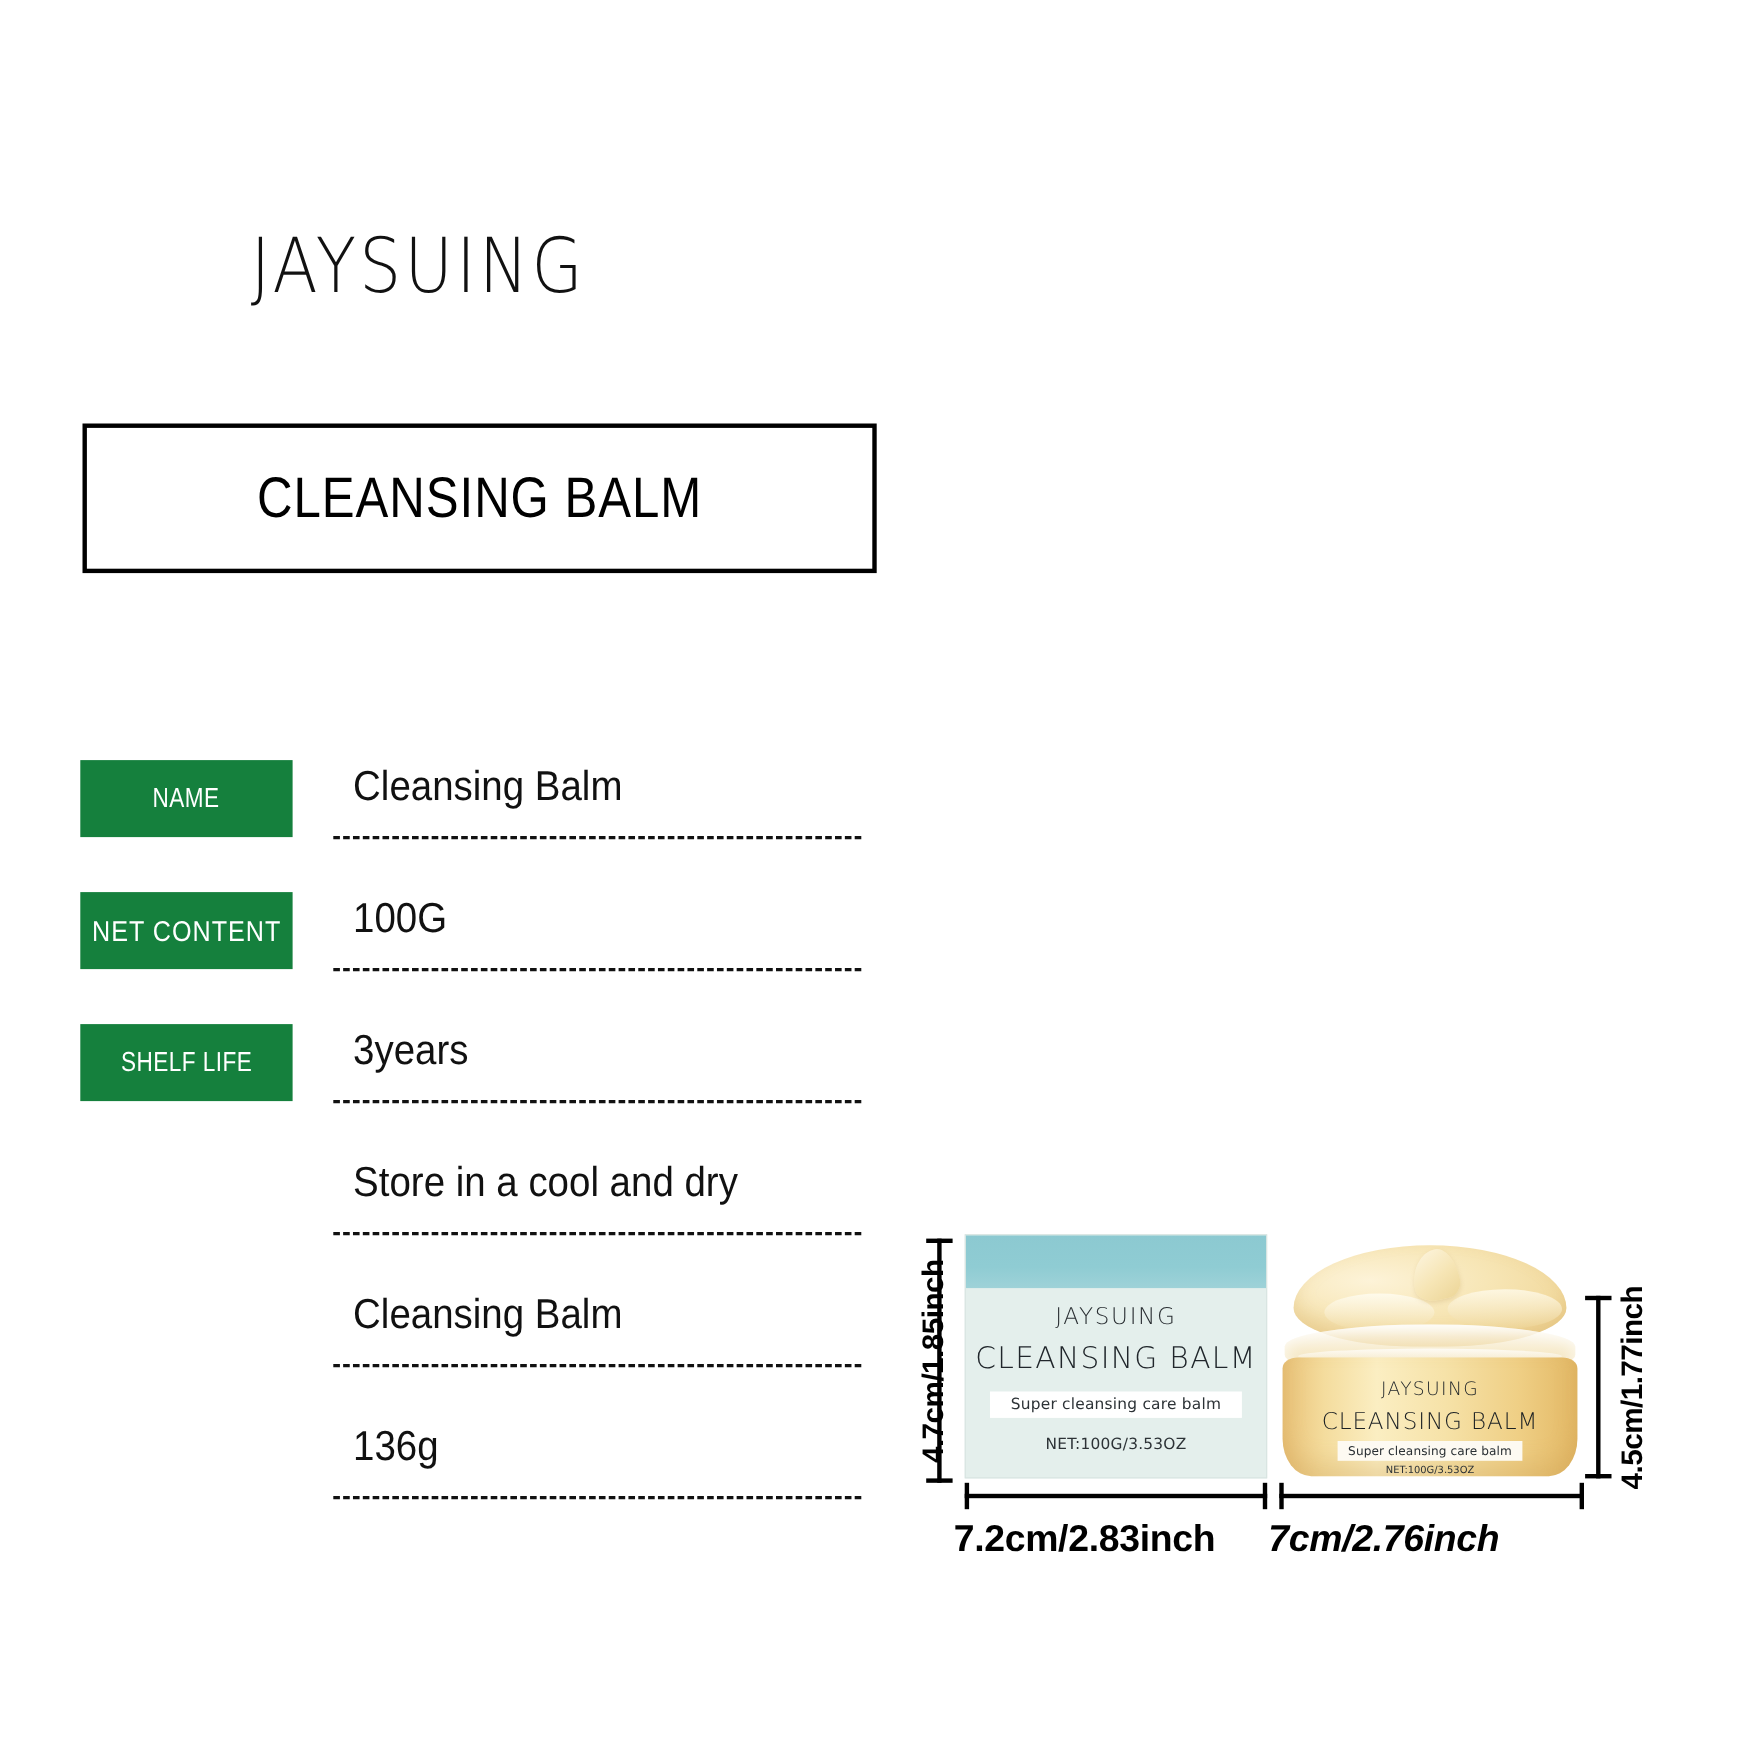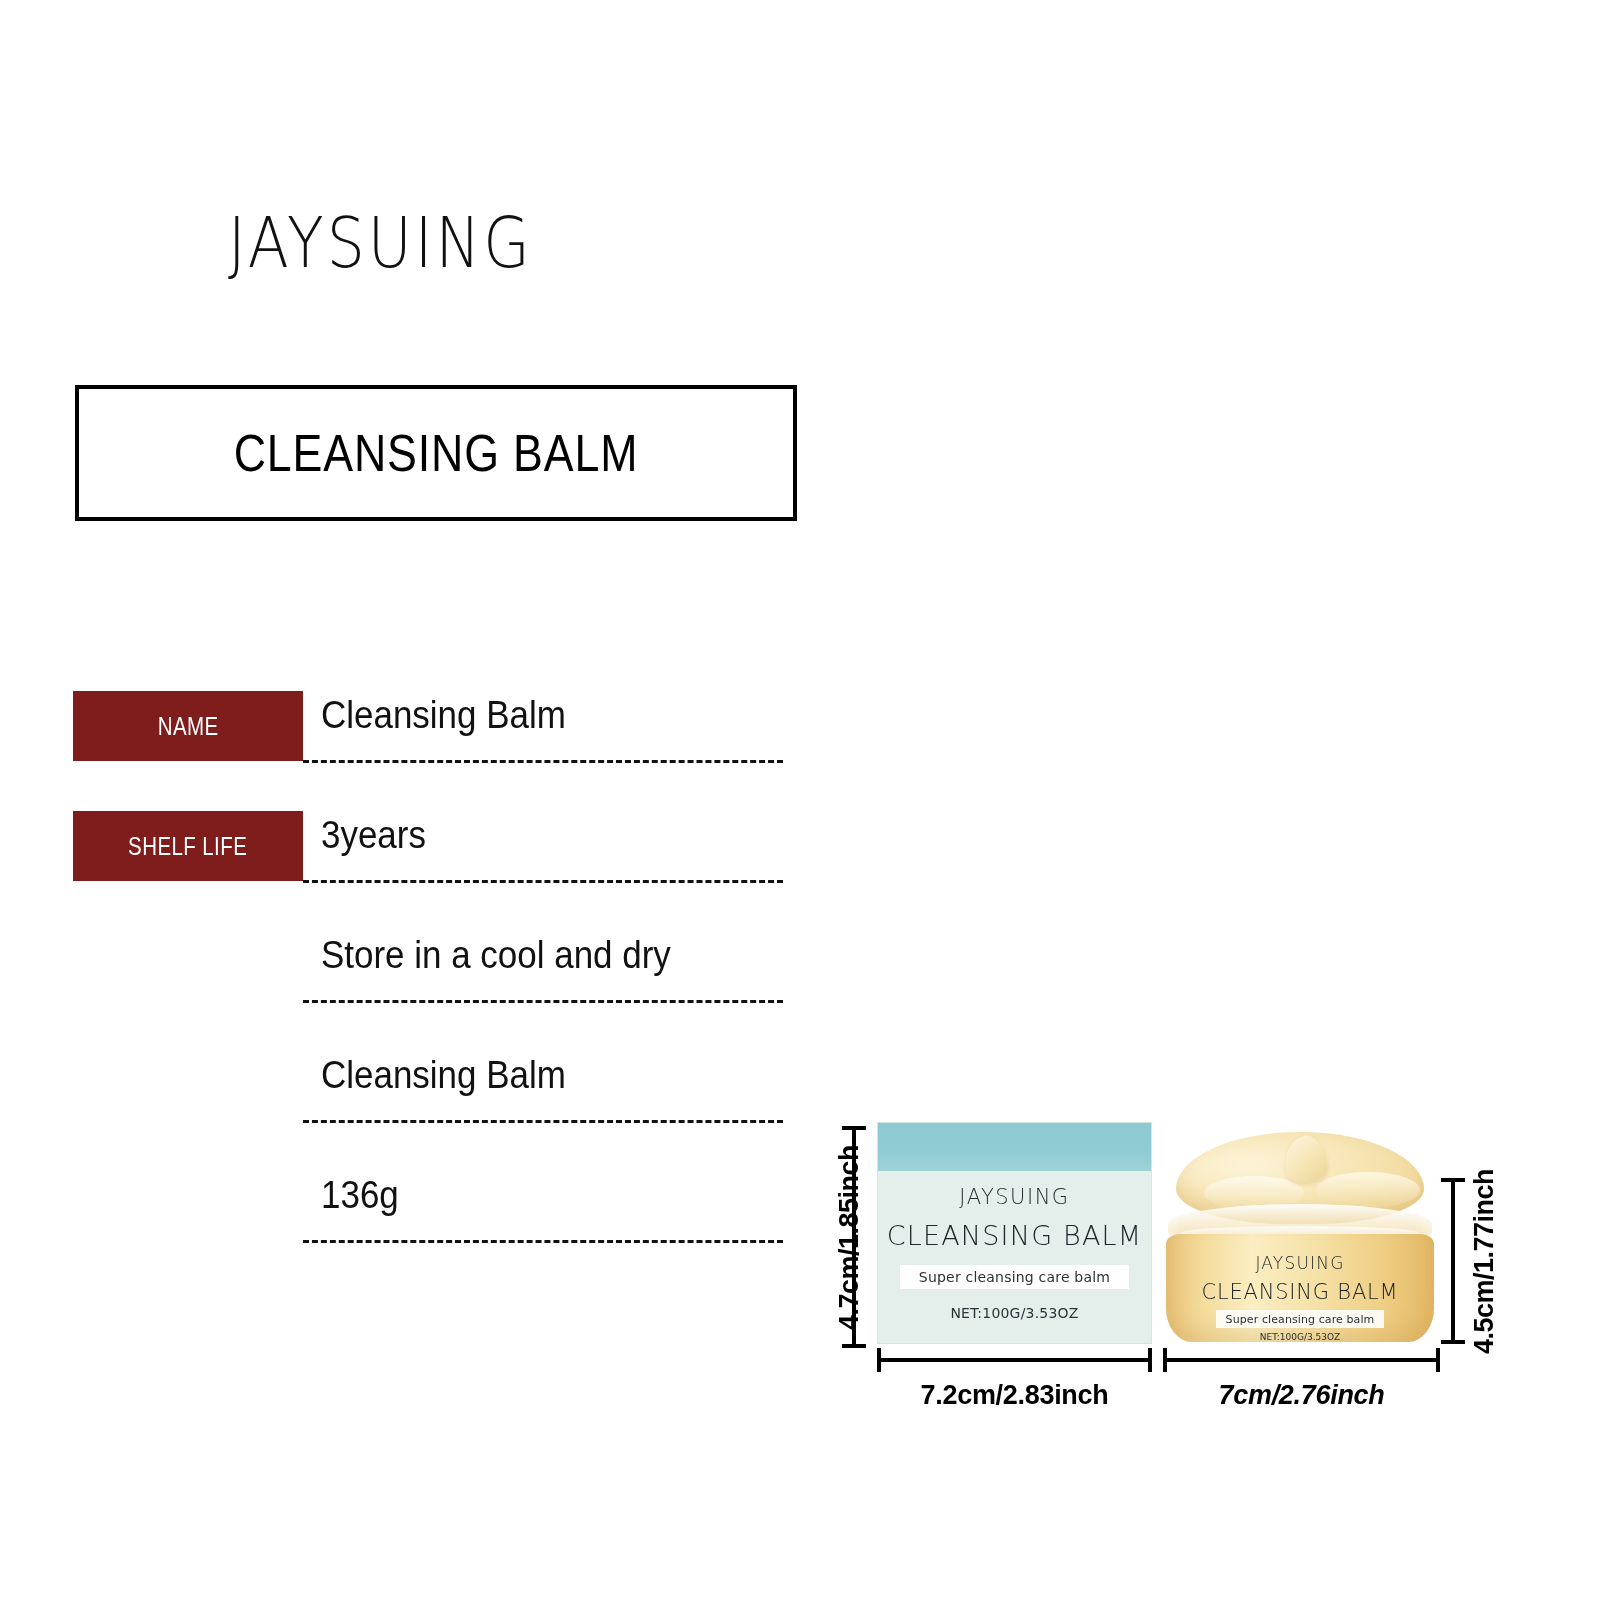--- a/index.html
+++ b/index.html
@@ -65,23 +65,23 @@
     width: 710px;
   }
   .spec-row {
     position: relative;
     height: 120px;
   }
   .spec-label {
     position: absolute;
     left: 0;
     top: 0;
-    width: 230px;
+    width: 193px;
     height: 70px;
-    background: #7f1d1d;
+    background: #15803d;
     display: flex;
     align-items: center;
     justify-content: center;
     box-sizing: border-box;
   }
   .spec-label span {
     color: #ffffff;
     font-family: "Liberation Sans", sans-serif;
     font-size: 25px;
     font-weight: 400;
@@ -382,25 +382,24 @@
     transform: rotate(-90deg);
     transform-origin: center center;
   }
   .dim-label-v.right-rot {
     transform: rotate(-90deg);
     transform-origin: center center;
   }
   .dim-label-h {
     position: absolute;
     font-family: "Liberation Sans", sans-serif;
-    font-size: 27px;
+    font-size: 34px;
     font-weight: 700;
     color: #000000;
     white-space: nowrap;
-    text-align: center;
     letter-spacing: -0.3px;
   }
 </style>
 </head>
 <body>
 
 <div class="brand-logo">JAYSUING</div>
 
 <div class="title-box">
   <div class="title-text">CLEANSING BALM</div>
@@ -409,20 +408,27 @@
 <div class="spec-table">
 
   <div class="spec-row">
     <div class="spec-label">
       <span>NAME</span>
     </div>
     <div class="spec-value">Cleansing Balm</div>
     <div class="spec-dash"></div>
   </div>
 
+  <div class="spec-row">
+    <div class="spec-label wide">
+      <span>NET  CONTENT</span>
+    </div>
+    <div class="spec-value">100G</div>
+    <div class="spec-dash"></div>
+  </div>
 
   <div class="spec-row">
     <div class="spec-label">
       <span>SHELF LIFE</span>
     </div>
     <div class="spec-value">3years</div>
     <div class="spec-dash"></div>
   </div>
 
   <div class="spec-row">

